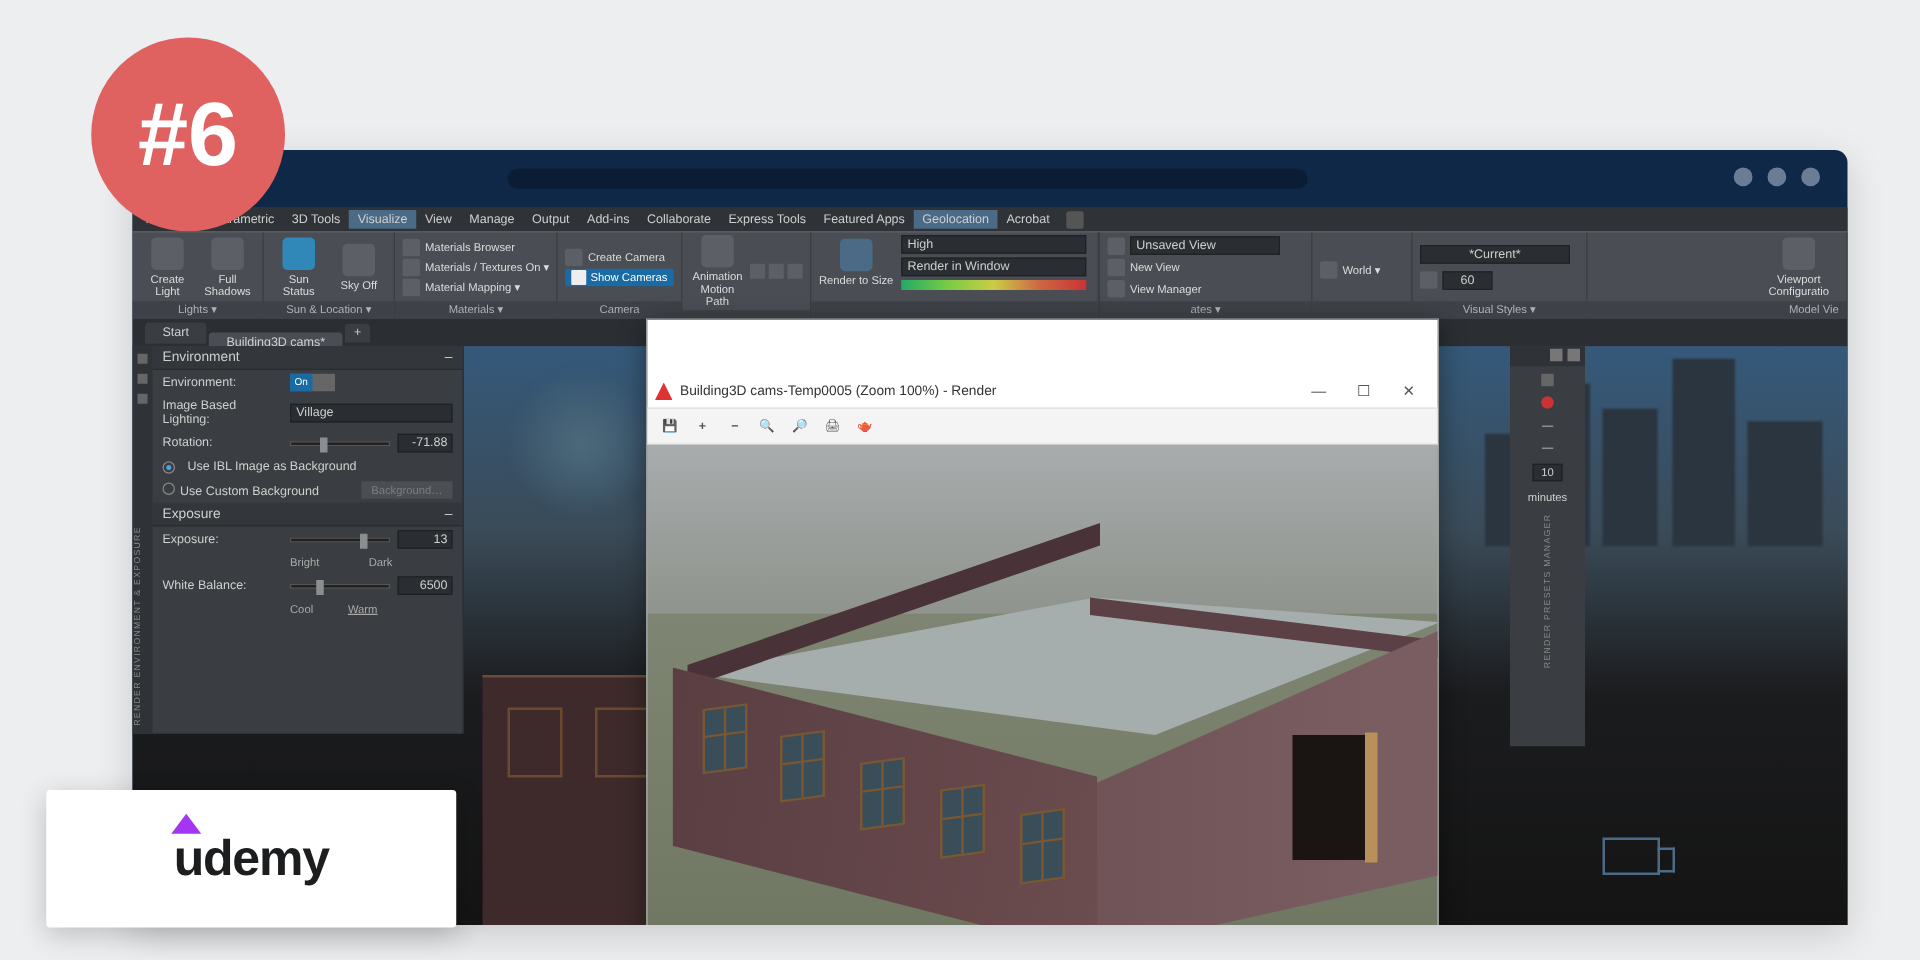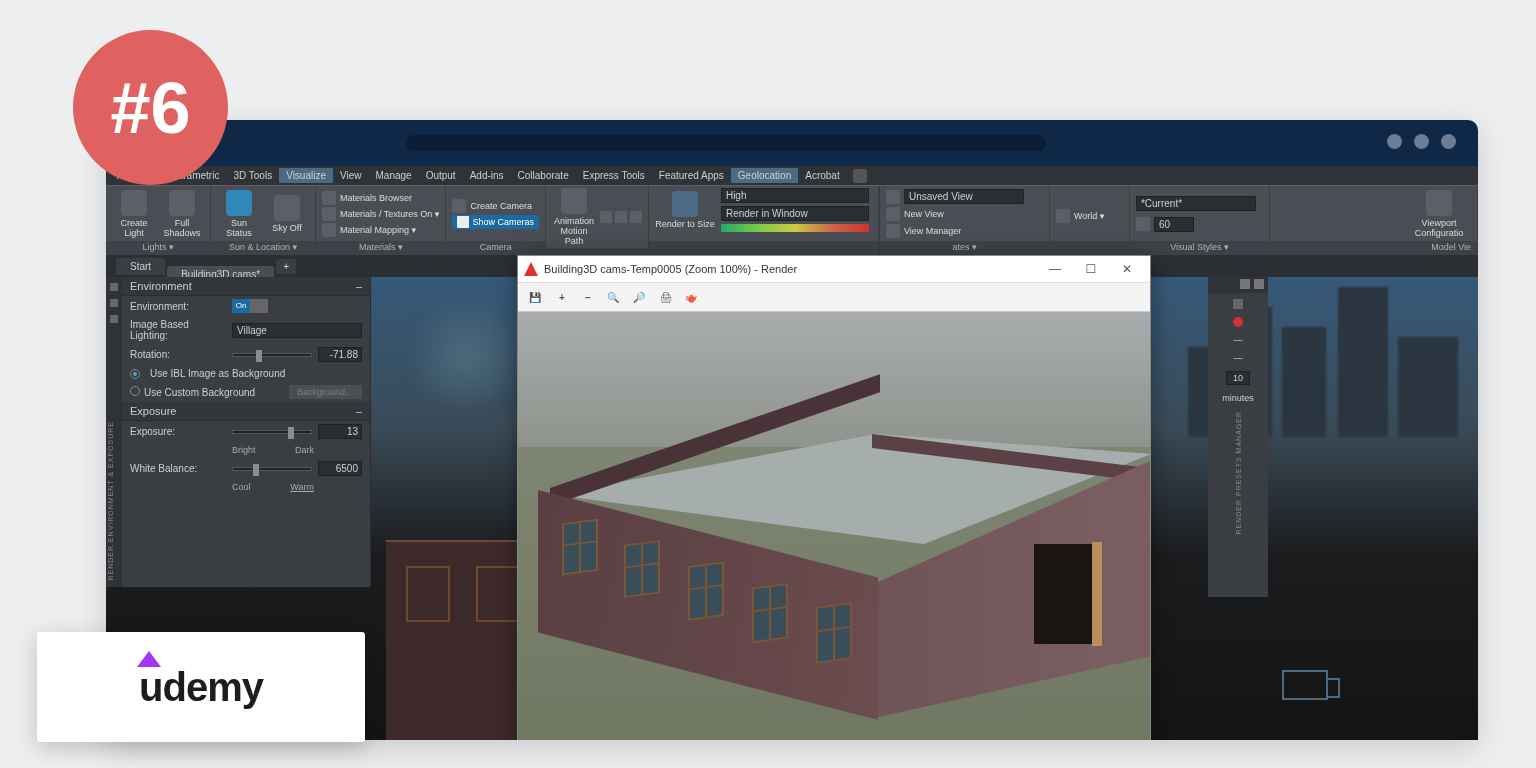--- a/index.html
+++ b/index.html
@@ -73,21 +73,21 @@
   .toggle .knob { position: absolute; left: 0; top: 0; width: 18px; height: 14px; background: #1a6aa3; color:#fff; font-size:8px; text-align:center; line-height:14px;}
   .slider { flex: 1; height: 4px; background: #222; position: relative; border: 1px solid #555;}
   .slider .thumb { position: absolute; top: -4px; width: 6px; height: 12px; background: #8a8d91; }
   .valbox { width: 44px; background: #2a2d31; text-align: right; padding: 1px 3px; border:1px solid #1f2225;}
   .radio { width: 10px; height: 10px; border-radius: 50%; border: 1px solid #888; display: inline-block; margin-right: 4px; position:relative;}
   .radio.on::after{content:"";position:absolute;inset:2px;border-radius:50%;background:#4aa3e0;}
   .btn-disabled { background:#4b4e52; color:#7a7d80; padding:2px 8px; font-size:9px;}
 
   
   .renderwin { position: absolute; left: 411px; top: 89px; width: 634px; height: 530px; background: #fff; border: 1px solid #888; box-shadow: 0 4px 20px rgba(0,0,0,.4); display: flex; flex-direction: column; }
-  .renderwin .titlebar { height: 26px; display: flex; align-items: center; padding: 0 6px; font-size: 11px; color: #333; }
+  .renderwin .titlebar { height: 26px; display: flex; align-items: center; padding: 0 6px; font-size: 11px; color: #333; margin-top: 44px; }
   .renderwin .titlebar .alogo { width: 14px; height: 14px; background: #d33; margin-right: 6px; clip-path: polygon(50% 0,100% 100%,0 100%);}
   .renderwin .winbtns { margin-left: auto; display: flex; gap: 2px; }
   .renderwin .winbtns span { width: 34px; height: 20px; display: flex; align-items: center; justify-content: center; font-size: 12px; color: #555; }
   .renderwin .toolbar { height: 30px; background: #f4f4f4; border-top: 1px solid #ddd; border-bottom: 1px solid #ccc; display: flex; align-items: center; gap: 6px; padding: 0 8px; }
   .renderwin .toolbar .tb { width: 20px; height: 20px; display:flex;align-items:center;justify-content:center;color:#555;}
   .renderwin .canvas { flex: 1; background: #7a8070; position: relative; overflow:hidden;}
 
   
   .sky3d { position:absolute; inset:0 0 auto 0; height:155px; background:linear-gradient(#a8acad,#8b9088);}
   .ground3d { position:absolute; inset:135px 0 0 0; background:linear-gradient(#7e8572 0%,#6e755f 100%);}
@@ -299,21 +299,21 @@
           <div class="smallrow">
                 <span class="sic"></span>
                 <span>World ▾</span>
               </div>
         </div>
           </div>
         <div class="title"></div>
       </div>
       <div class="rgroup" style="min-width:140px;">
         <div class="body">
-            <div class="smallstack" style="gap:3px;">
+            <div class="smallstack" style="gap:3px;text-align:center;">
           <span class="dd">*Current*</span>
           <div style="display:flex;gap:3px;">
                 <span class="sic"></span>
                 <span class="sic"></span>
                 <span class="sic"></span>
                 <span class="sic"></span>
               </div>
           <div class="smallrow">
                 <span class="sic"></span>
                 <span class="dd" style="min-width:40px;">60</span>
@@ -411,21 +411,21 @@
           <div class="prow">
               <label>White Balance:</label>
             <div class="slider">
                 <div class="thumb" style="left:25%;"></div>
               </div>
             <span class="valbox">6500</span>
             </div>
           <div class="prow">
               <label></label>
               <span style="flex:1;font-size:9px;color:#aaa;">Cool</span>
-              <span style="font-size:9px;color:#aaa;margin-right:48px;text-decoration:underline;">Warm</span>
+              <span style="font-size:9px;color:#aaa;margin-right:60px;text-decoration:underline;">Warm</span>
             </div>
         </div>
       </div>
 
       <div class="rpanel">
         <div class="hdr">
             <span style="background:#777;"></span>
             <span style="background:#777;"></span>
           </div>
         <div class="body">

